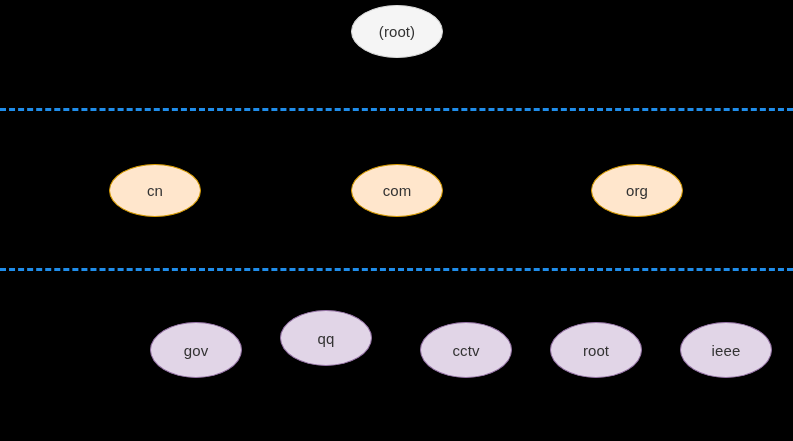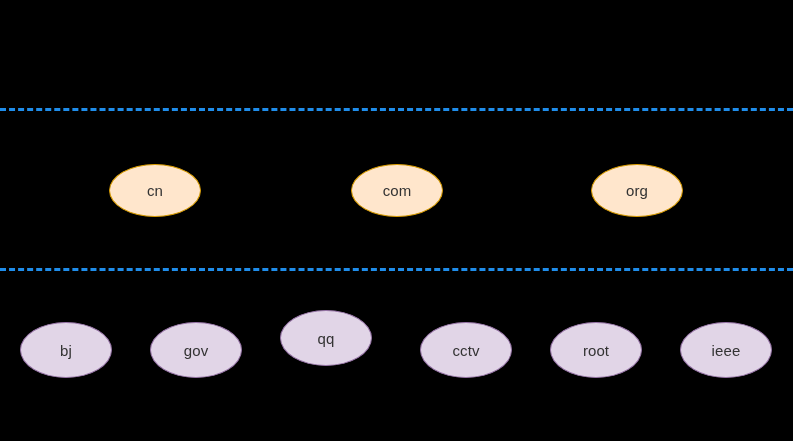--- a/index.html
+++ b/index.html
@@ -53,31 +53,31 @@
     height: 0;
     border-top: 3px dashed #1f8dea;
   }
 </style>
 </head>
 <body>
 
 <div id="canvas">
     <div class="divider" style="top: 108px; border-top: 3px dashed rgb(31, 141, 234);"></div>
     <div class="divider" style="top: 268px; border-top: 3px dashed rgb(31, 141, 234);"></div>
+    <div class="node root" style="left: 351px; top: 4.5px; width: 92px; height: 53px; background: rgb(245, 245, 245); border-color: rgb(217, 217, 217); color: rgb(51, 51, 51);">
+      <span class="node-label">(root)</span>
+    </div>
     <div class="node tld" style="left: 109px; top: 163.5px; width: 92px; height: 53px; background: rgb(255, 230, 204); border-color: rgb(215, 155, 0); color: rgb(51, 51, 51);">
       <span class="node-label">cn</span>
     </div>
     <div class="node tld" style="left: 351px; top: 163.5px; width: 92px; height: 53px; background: rgb(255, 230, 204); border-color: rgb(215, 155, 0); color: rgb(51, 51, 51);">
       <span class="node-label">com</span>
     </div>
     <div class="node tld" style="left: 591px; top: 163.5px; width: 92px; height: 53px; background: rgb(255, 230, 204); border-color: rgb(215, 155, 0); color: rgb(51, 51, 51);">
       <span class="node-label">org</span>
-    </div>
-    <div class="node sld" style="left: 20px; top: 322px; width: 92px; height: 56px; background: rgb(225, 213, 231); border-color: rgb(150, 115, 166); color: rgb(51, 51, 51);">
-      <span class="node-label">bj</span>
     </div>
     <div class="node sld" style="left: 150px; top: 322px; width: 92px; height: 56px; background: rgb(225, 213, 231); border-color: rgb(150, 115, 166); color: rgb(51, 51, 51);">
       <span class="node-label">gov</span>
     </div>
     <div class="node sld" style="left: 280px; top: 310px; width: 92px; height: 56px; background: rgb(225, 213, 231); border-color: rgb(150, 115, 166); color: rgb(51, 51, 51);">
       <span class="node-label">qq</span>
     </div>
     <div class="node sld" style="left: 420px; top: 322px; width: 92px; height: 56px; background: rgb(225, 213, 231); border-color: rgb(150, 115, 166); color: rgb(51, 51, 51);">
       <span class="node-label">cctv</span>
     </div>

